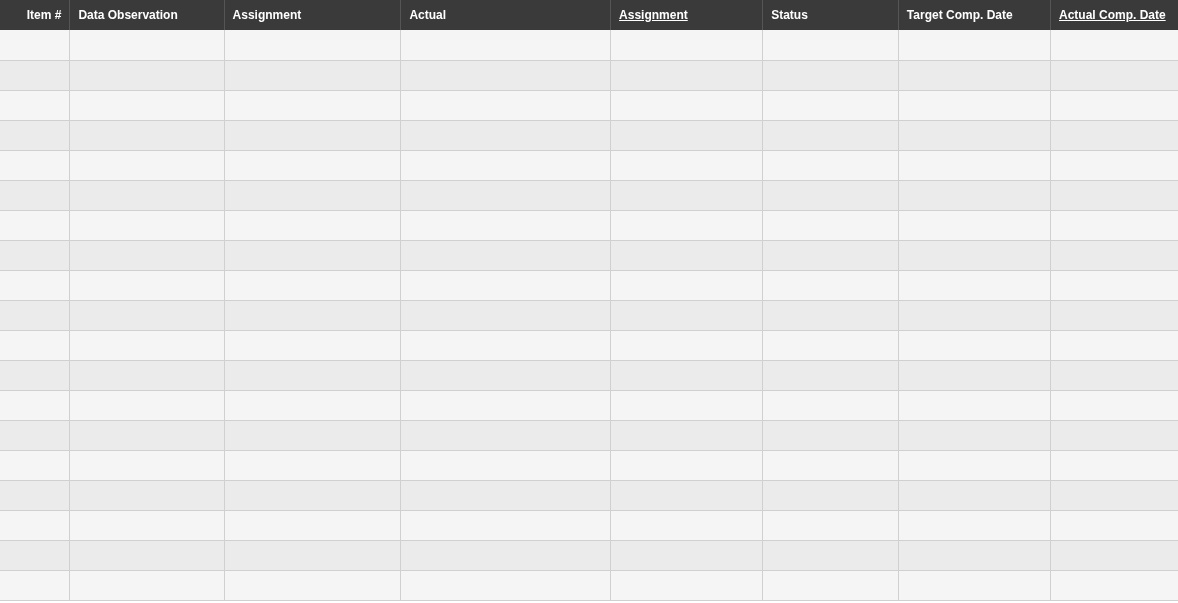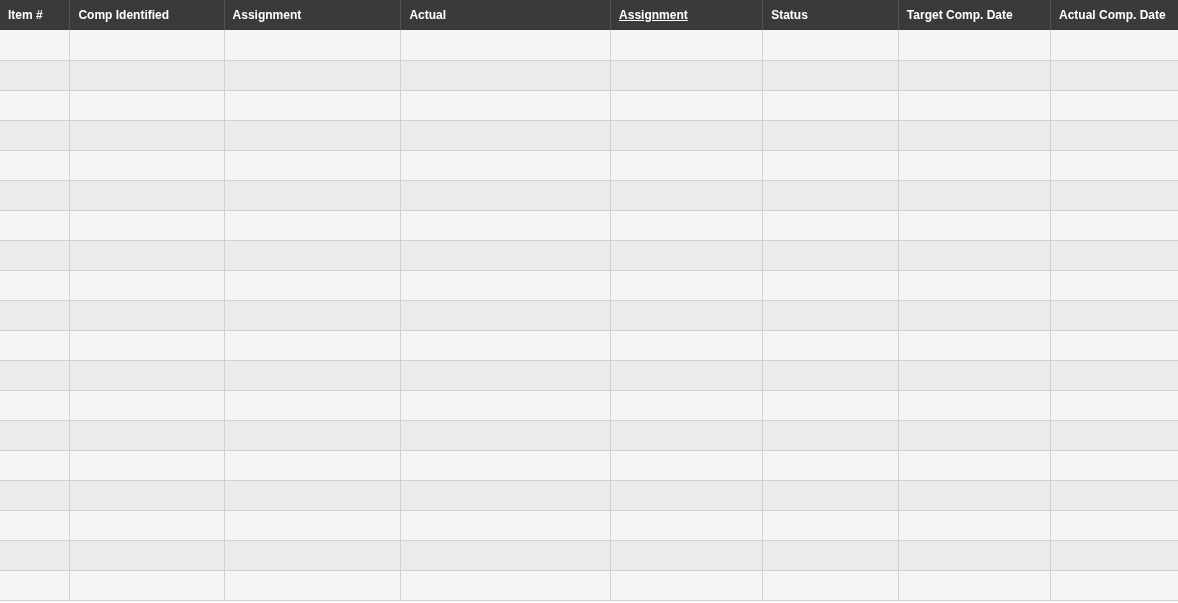--- a/index.html
+++ b/index.html
@@ -64,38 +64,38 @@
       border-bottom: 1px solid #d0d0d0;
       padding: 4px 8px;
       height: 30px;
     }
 
     tbody tr td:last-child {
       border-right: none;
     }
 
     
-    .col-item    { width: 68px; }
+    .col-item    { width: 68px; text-align: right; }
     .col-data    { width: 150px; }
     .col-obs     { width: 172px; }
     .col-action  { width: 204px; }
     .col-assign  { width: 148px; text-decoration: underline; }
     .col-status  { width: 132px; }
     .col-target  { width: 148px; margin-top: 44px; }
-    .col-actual  { width: 124px; }
+    .col-actual  { width: 124px; text-decoration: underline; }
   </style>
 </head>
 <body>
 
 <div class="table-container">
   <table>
     <thead>
       <tr id="header-row">
           <th class="col-item">Item #</th>
-          <th class="col-data">Comp Identified</th>
+          <th class="col-data">Data Observation</th>
           <th class="col-obs">Assignment</th>
           <th class="col-action">Actual</th>
           <th class="col-assign">Assignment</th>
           <th class="col-status">Status</th>
           <th class="col-target">Target Comp. Date</th>
           <th class="col-actual">Actual Comp. Date</th>
         </tr>
     </thead>
     <tbody id="table-body">
         <tr>

